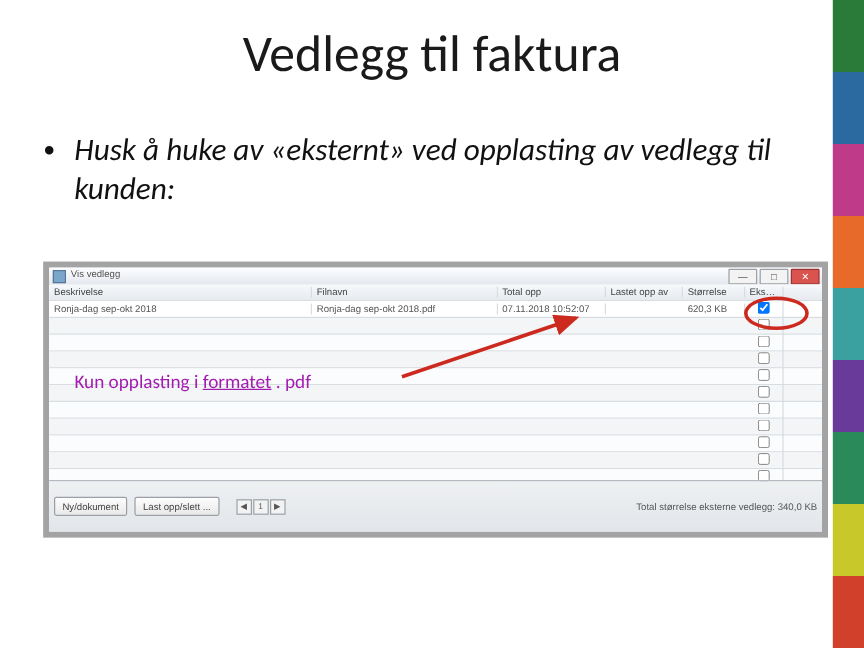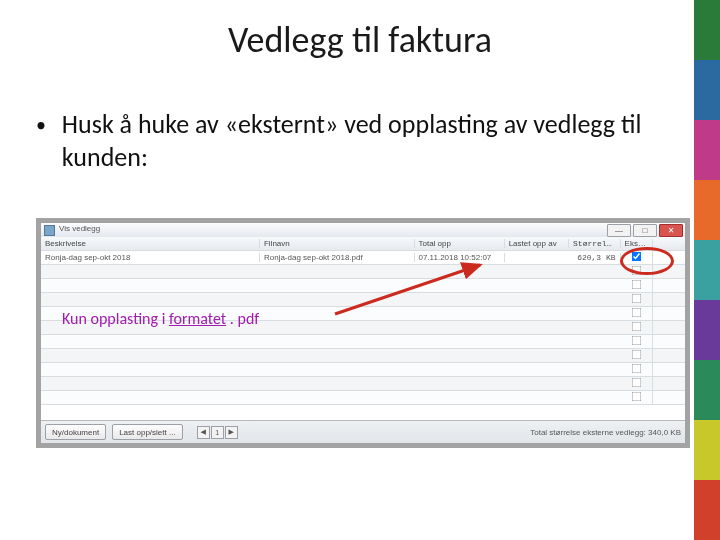--- a/index.html
+++ b/index.html
@@ -12,21 +12,21 @@
   }
   .slide{
     position:relative;
     width:720px;height:540px;
     box-sizing:border-box;
   }
   .title{
     position:absolute;
     top:18px;left:0;right:0;
     text-align:center;
-    font-size:36px;
+    font-size:43px;
     font-weight:400;
     color:#1a1a1a;
   }
   .bullet-block{
     position:absolute;
     top:108px;
     left:36px;right:50px;
     font-size:26px;
     line-height:1.25;
     color:#111;
@@ -34,20 +34,21 @@
   .bullet-block .dot{
     display:inline-block;
     vertical-align:top;
     margin-right:10px;
     font-size:20px;
     line-height:34px;
   }
   .bullet-block .txt{
     display:inline-block;
     max-width:600px;
+    font-style:italic;
   }
   
   .stripe{
     position:absolute;
     right:0;top:0;
     width:26px;height:540px;
     display:flex;flex-direction:column;
   }
   .stripe div{flex:1;}
   .s1{background:#2a7a3a;}
@@ -123,35 +124,35 @@
   .app .header-row > div, .app .data-row > div{
     border-right:1px solid #d8dde2;
     padding:0 4px;
     box-sizing:border-box;
     overflow:hidden;white-space:nowrap;text-overflow:ellipsis;
   }
   .c-descr{width:34%;}
   .c-file {width:24%;}
   .c-date {width:14%;}
   .c-user {width:10%;}
-  .c-size {width:8%;text-align:right;font-family:Liberation Mono, monospace;}
+  .c-size {width:8%;text-align:left;}
   .c-chk  {width:5%;text-align:center;}
   .c-chk input{margin:0;transform:scale(0.75);}
 
   .app .data-row:nth-child(odd){background:#fbfcfd;}
   .app .data-row:nth-child(even){background:#f3f5f7;}
   .app .data-row.first{background:#ffffff;}
 
   .app .footer{
     position:absolute;left:0;right:0;bottom:0;height:22px;
     background:linear-gradient(#eef0f2,#e2e6ea);
     border-top:1px solid #b5bac0;
     display:flex;align-items:center;
     font-size:8px;color:#555;
-    padding:0 4px;
+    padding:10px 4px;
   }
   .app .footer .btn{
     height:14px;
     border:1px solid #9aa0a6;
     background:linear-gradient(#fdfdfd,#e9e9e9);
     border-radius:2px;
     padding:0 6px;
     display:inline-flex;align-items:center;
     margin-right:6px;
     color:#444;

